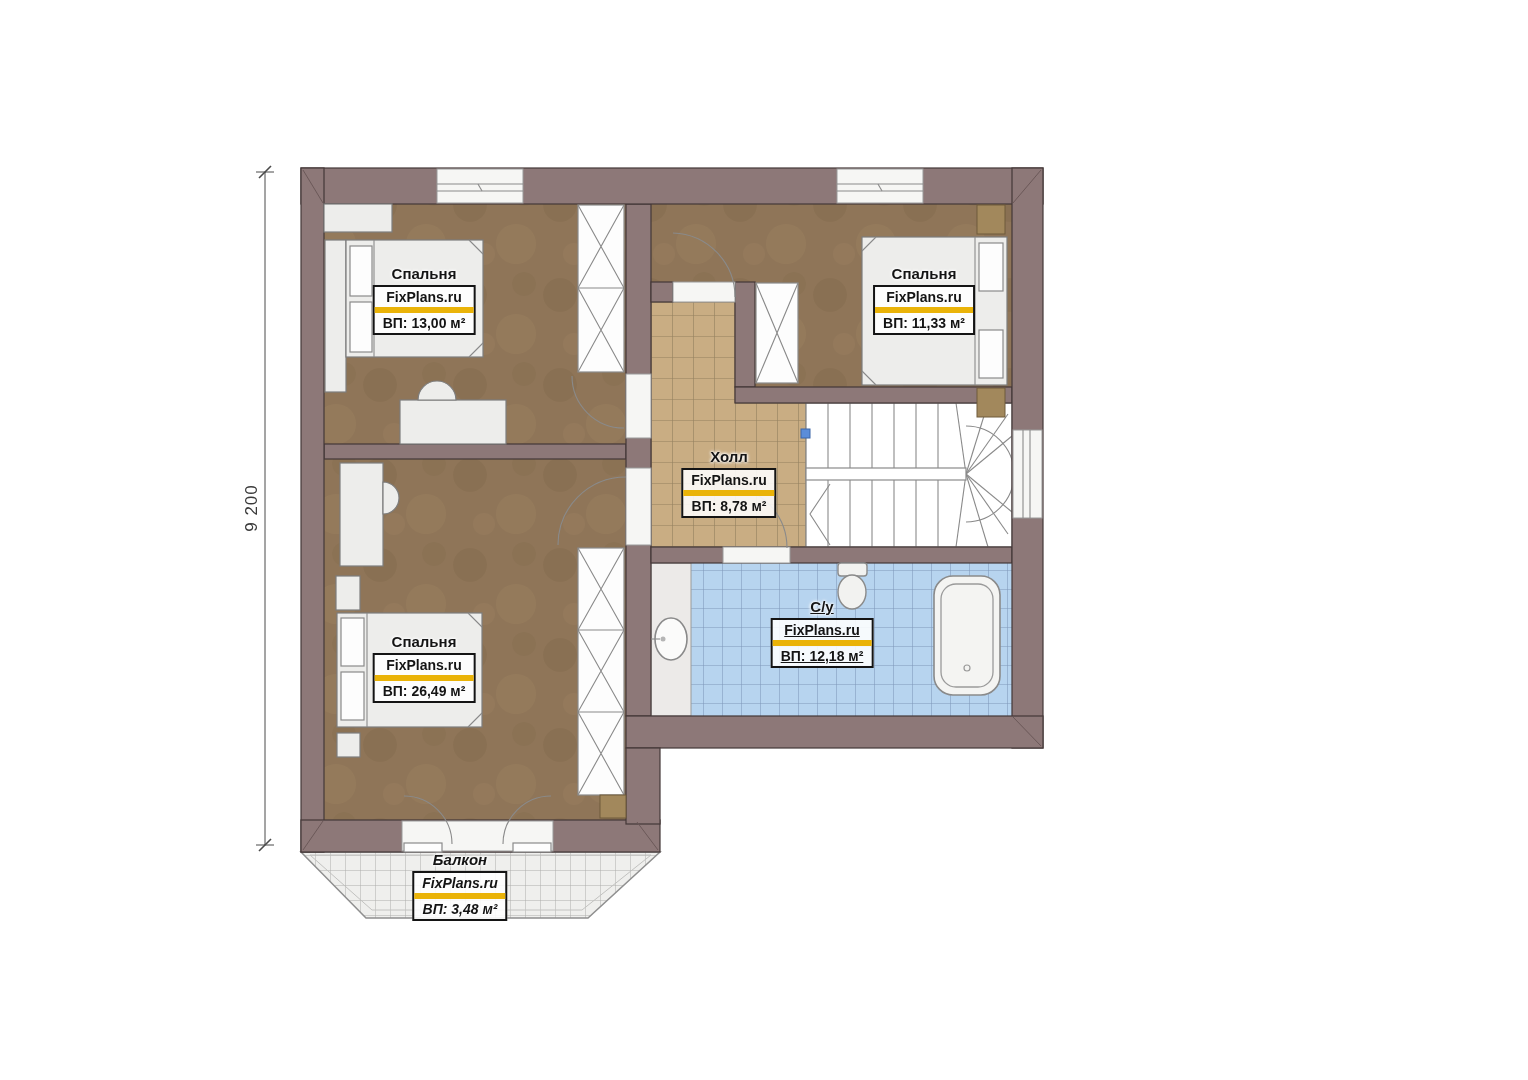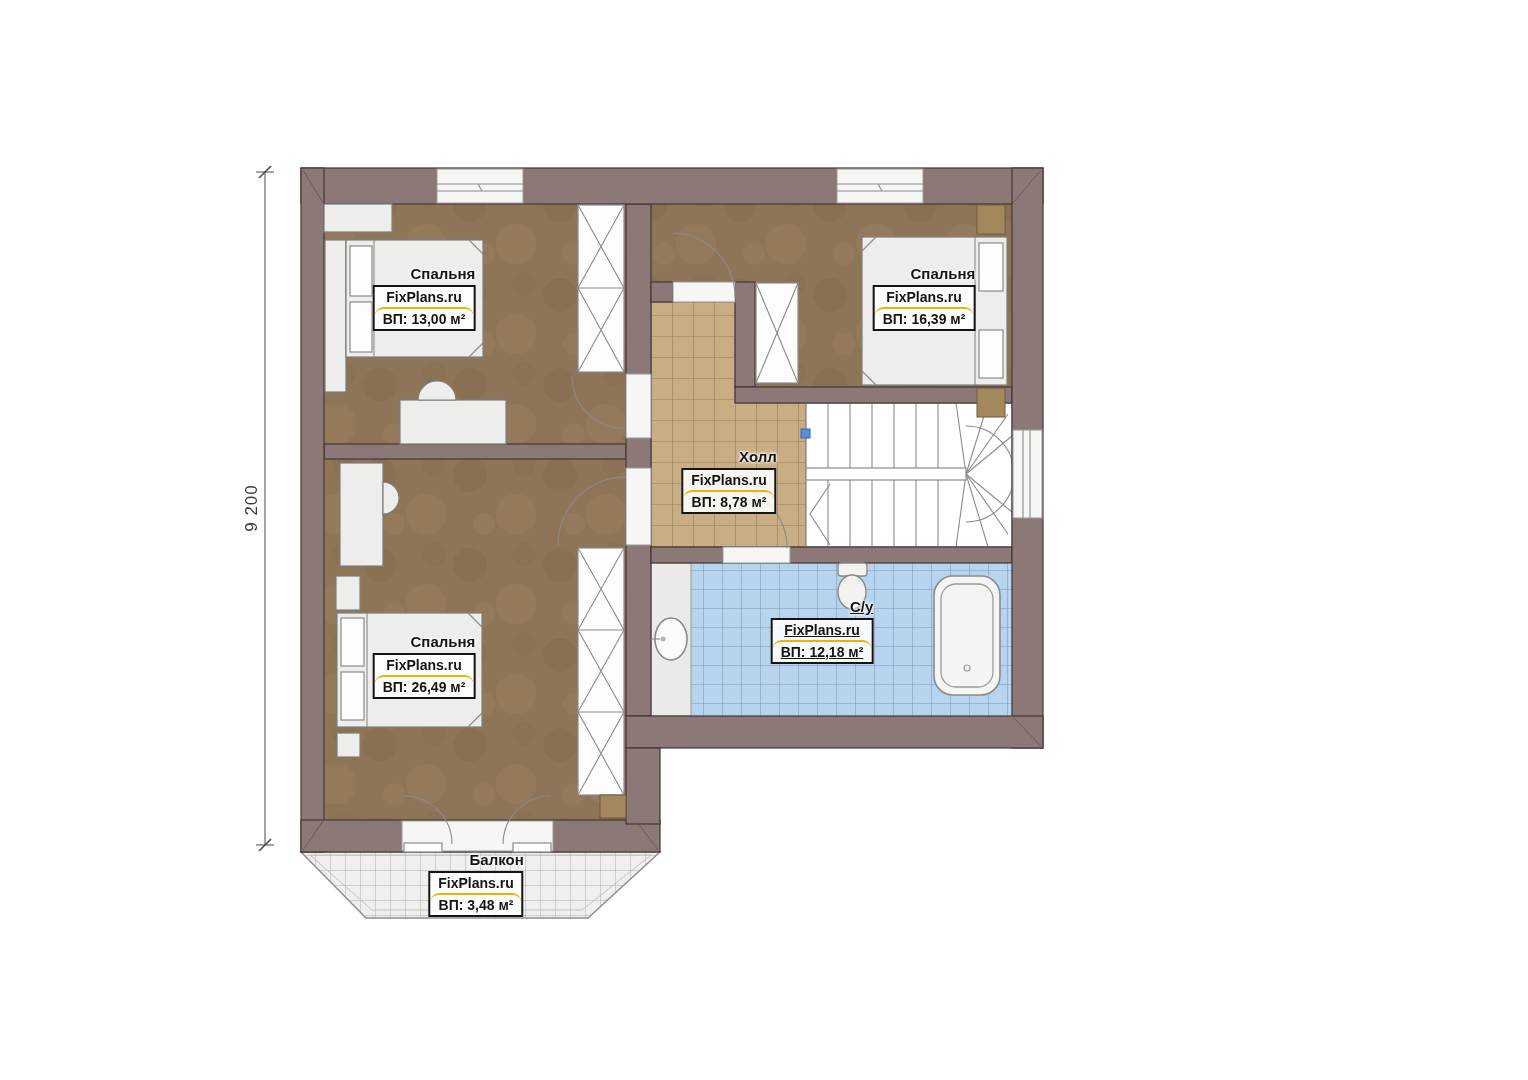--- a/index.html
+++ b/index.html
@@ -12,27 +12,27 @@
   .floor{fill:var(--c-floor,#8f7558);}
   .hallBase{fill:var(--c-hall_tile,#c9ad83);}
   .bathBase{fill:var(--c-bath_tile,#b7d4ef);}
   .balcBase{fill:var(--c-balcony,#efefed);}
   .furn{fill:var(--c-furniture,#ededeb);stroke:#7d7d7d;stroke-width:1.2;}
   .furnW{fill:#fdfdfd;stroke:#8a8a8a;stroke-width:1.2;}
   .tanF{fill:var(--c-wood,#a2885c);stroke:#6e5a3a;stroke-width:1;}
   .thin{stroke:#8a8a8a;stroke-width:1.1;fill:none;}
   .opening{fill:#f6f6f4;stroke:#9a9a9a;stroke-width:1;}
 
-  .room-label{position:absolute;display:flex;flex-direction:column;align-items:flex-end;
+  .room-label{position:absolute;display:flex;flex-direction:column;align-items:center;
               transform:translateX(-50%);color:#141414;z-index:5;}
   .room-label .rname{font-size:15px;font-weight:700;white-space:nowrap;margin-bottom:3px;
               text-shadow:0 0 3px #fff,0 0 3px #fff,0 0 4px #fff;}
   .room-label .rbox{border:2px solid #141414;background:rgba(255,255,255,0.87);text-align:center;}
-  .room-label .row{padding:1px 8px;font-size:14px;font-weight:700;line-height:18px;white-space:nowrap;border-radius:9px;}
-  .room-label .row + .row{border-top:2px solid #eab308;}
+  .room-label .row{padding:1px 8px;font-size:14px;font-weight:700;line-height:18px;white-space:nowrap;}
+  .room-label .row + .row{border-top:6px solid #eab308;}
 
   .dim-text{position:absolute;left:252px;top:508px;transform:translate(-50%,-50%) rotate(-90deg);
             font-size:17px;color:#3a3a3a;letter-spacing:1px;z-index:4;white-space:nowrap;}
 </style>
 </head>
 <body>
 
 <div class="stage">
 
 <svg width="1528" height="1080" viewBox="0 0 1528 1080">
@@ -260,21 +260,21 @@
   <div class="rbox">
     <div class="row">FixPlans.ru</div>
     <div class="row">ВП: 13,00 м²</div>
   </div>
 </div>
 
 <div class="room-label" style="left:924px;top:265px;">
   <div class="rname">Спальня</div>
   <div class="rbox">
     <div class="row">FixPlans.ru</div>
-    <div class="row">ВП: 16,39 м²</div>
+    <div class="row">ВП: 11,33 м²</div>
   </div>
 </div>
 
 <div class="room-label" style="left:729px;top:448px;">
   <div class="rname">Холл</div>
   <div class="rbox">
     <div class="row">FixPlans.ru</div>
     <div class="row">ВП: 8,78 м²</div>
   </div>
 </div>
@@ -288,21 +288,21 @@
 </div>
 
 <div class="room-label" style="left:424px;top:633px;">
   <div class="rname">Спальня</div>
   <div class="rbox">
     <div class="row">FixPlans.ru</div>
     <div class="row">ВП: 26,49 м²</div>
   </div>
 </div>
 
-<div class="room-label" style="left:476px;top:851px;">
+<div class="room-label" style="left:460px;top:851px;font-style:italic;">
   <div class="rname">Балкон</div>
   <div class="rbox">
     <div class="row">FixPlans.ru</div>
     <div class="row">ВП: 3,48 м²</div>
   </div>
 </div>
 
 </div>
 
 </body></html>

